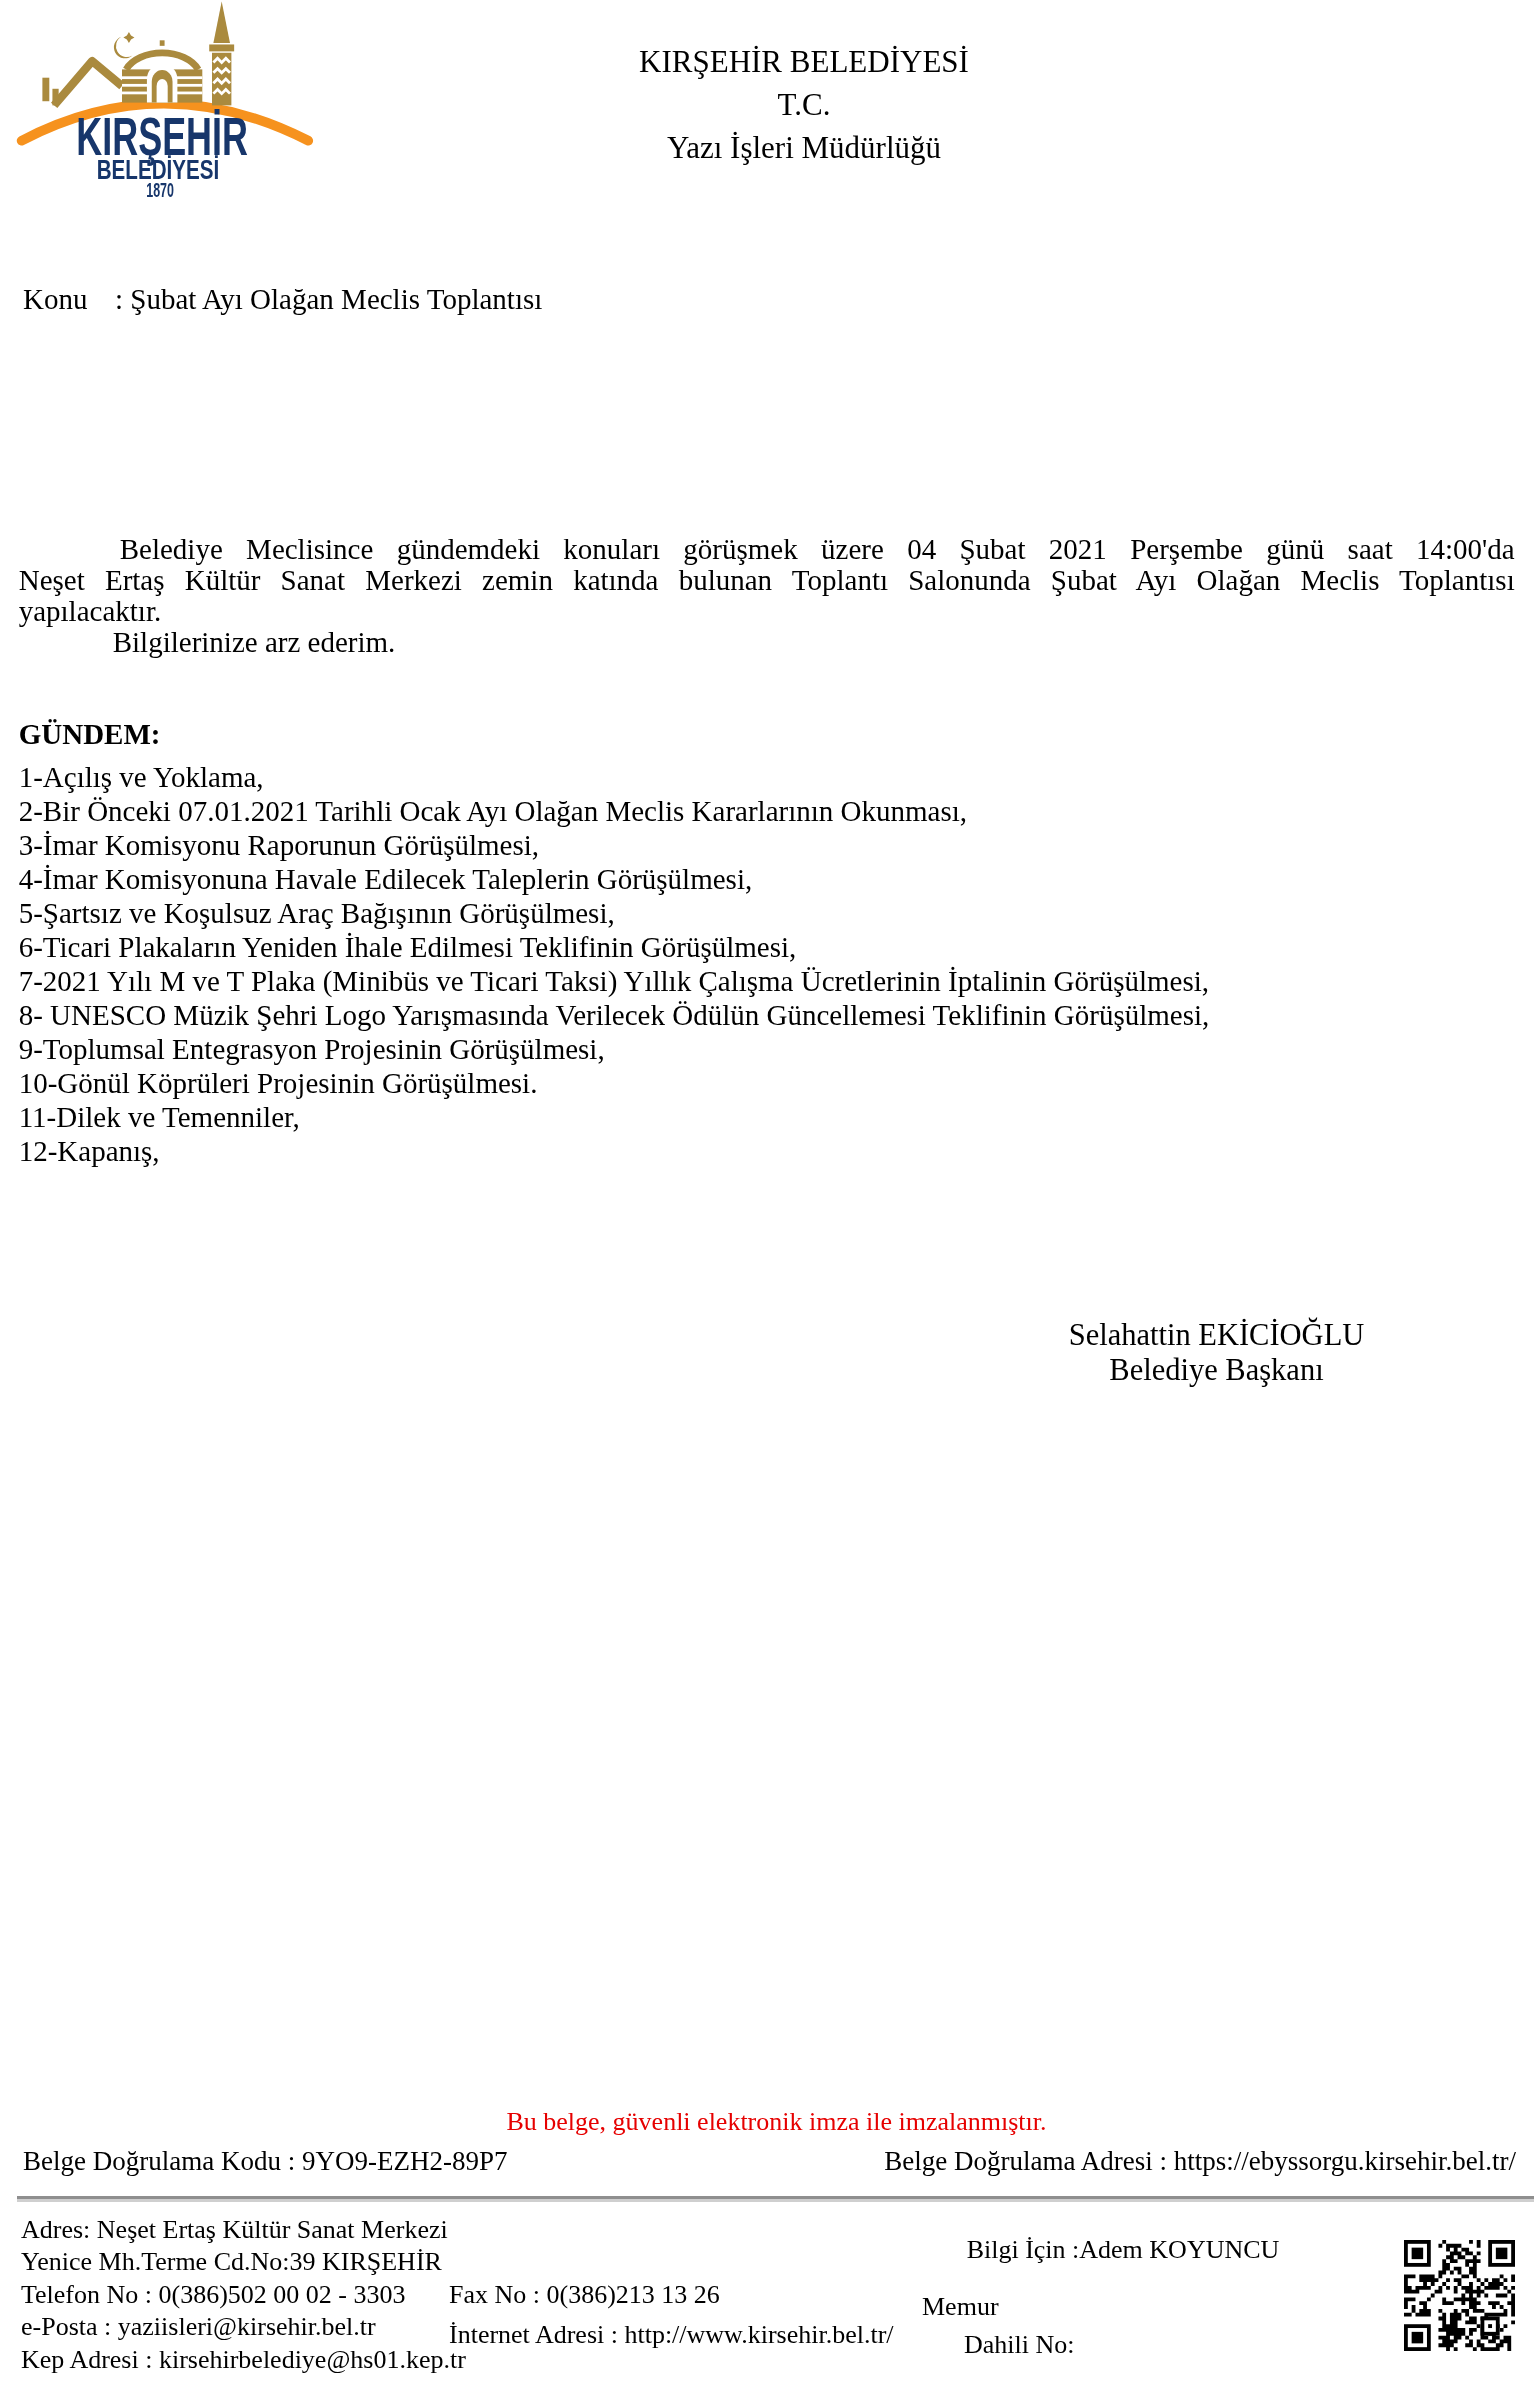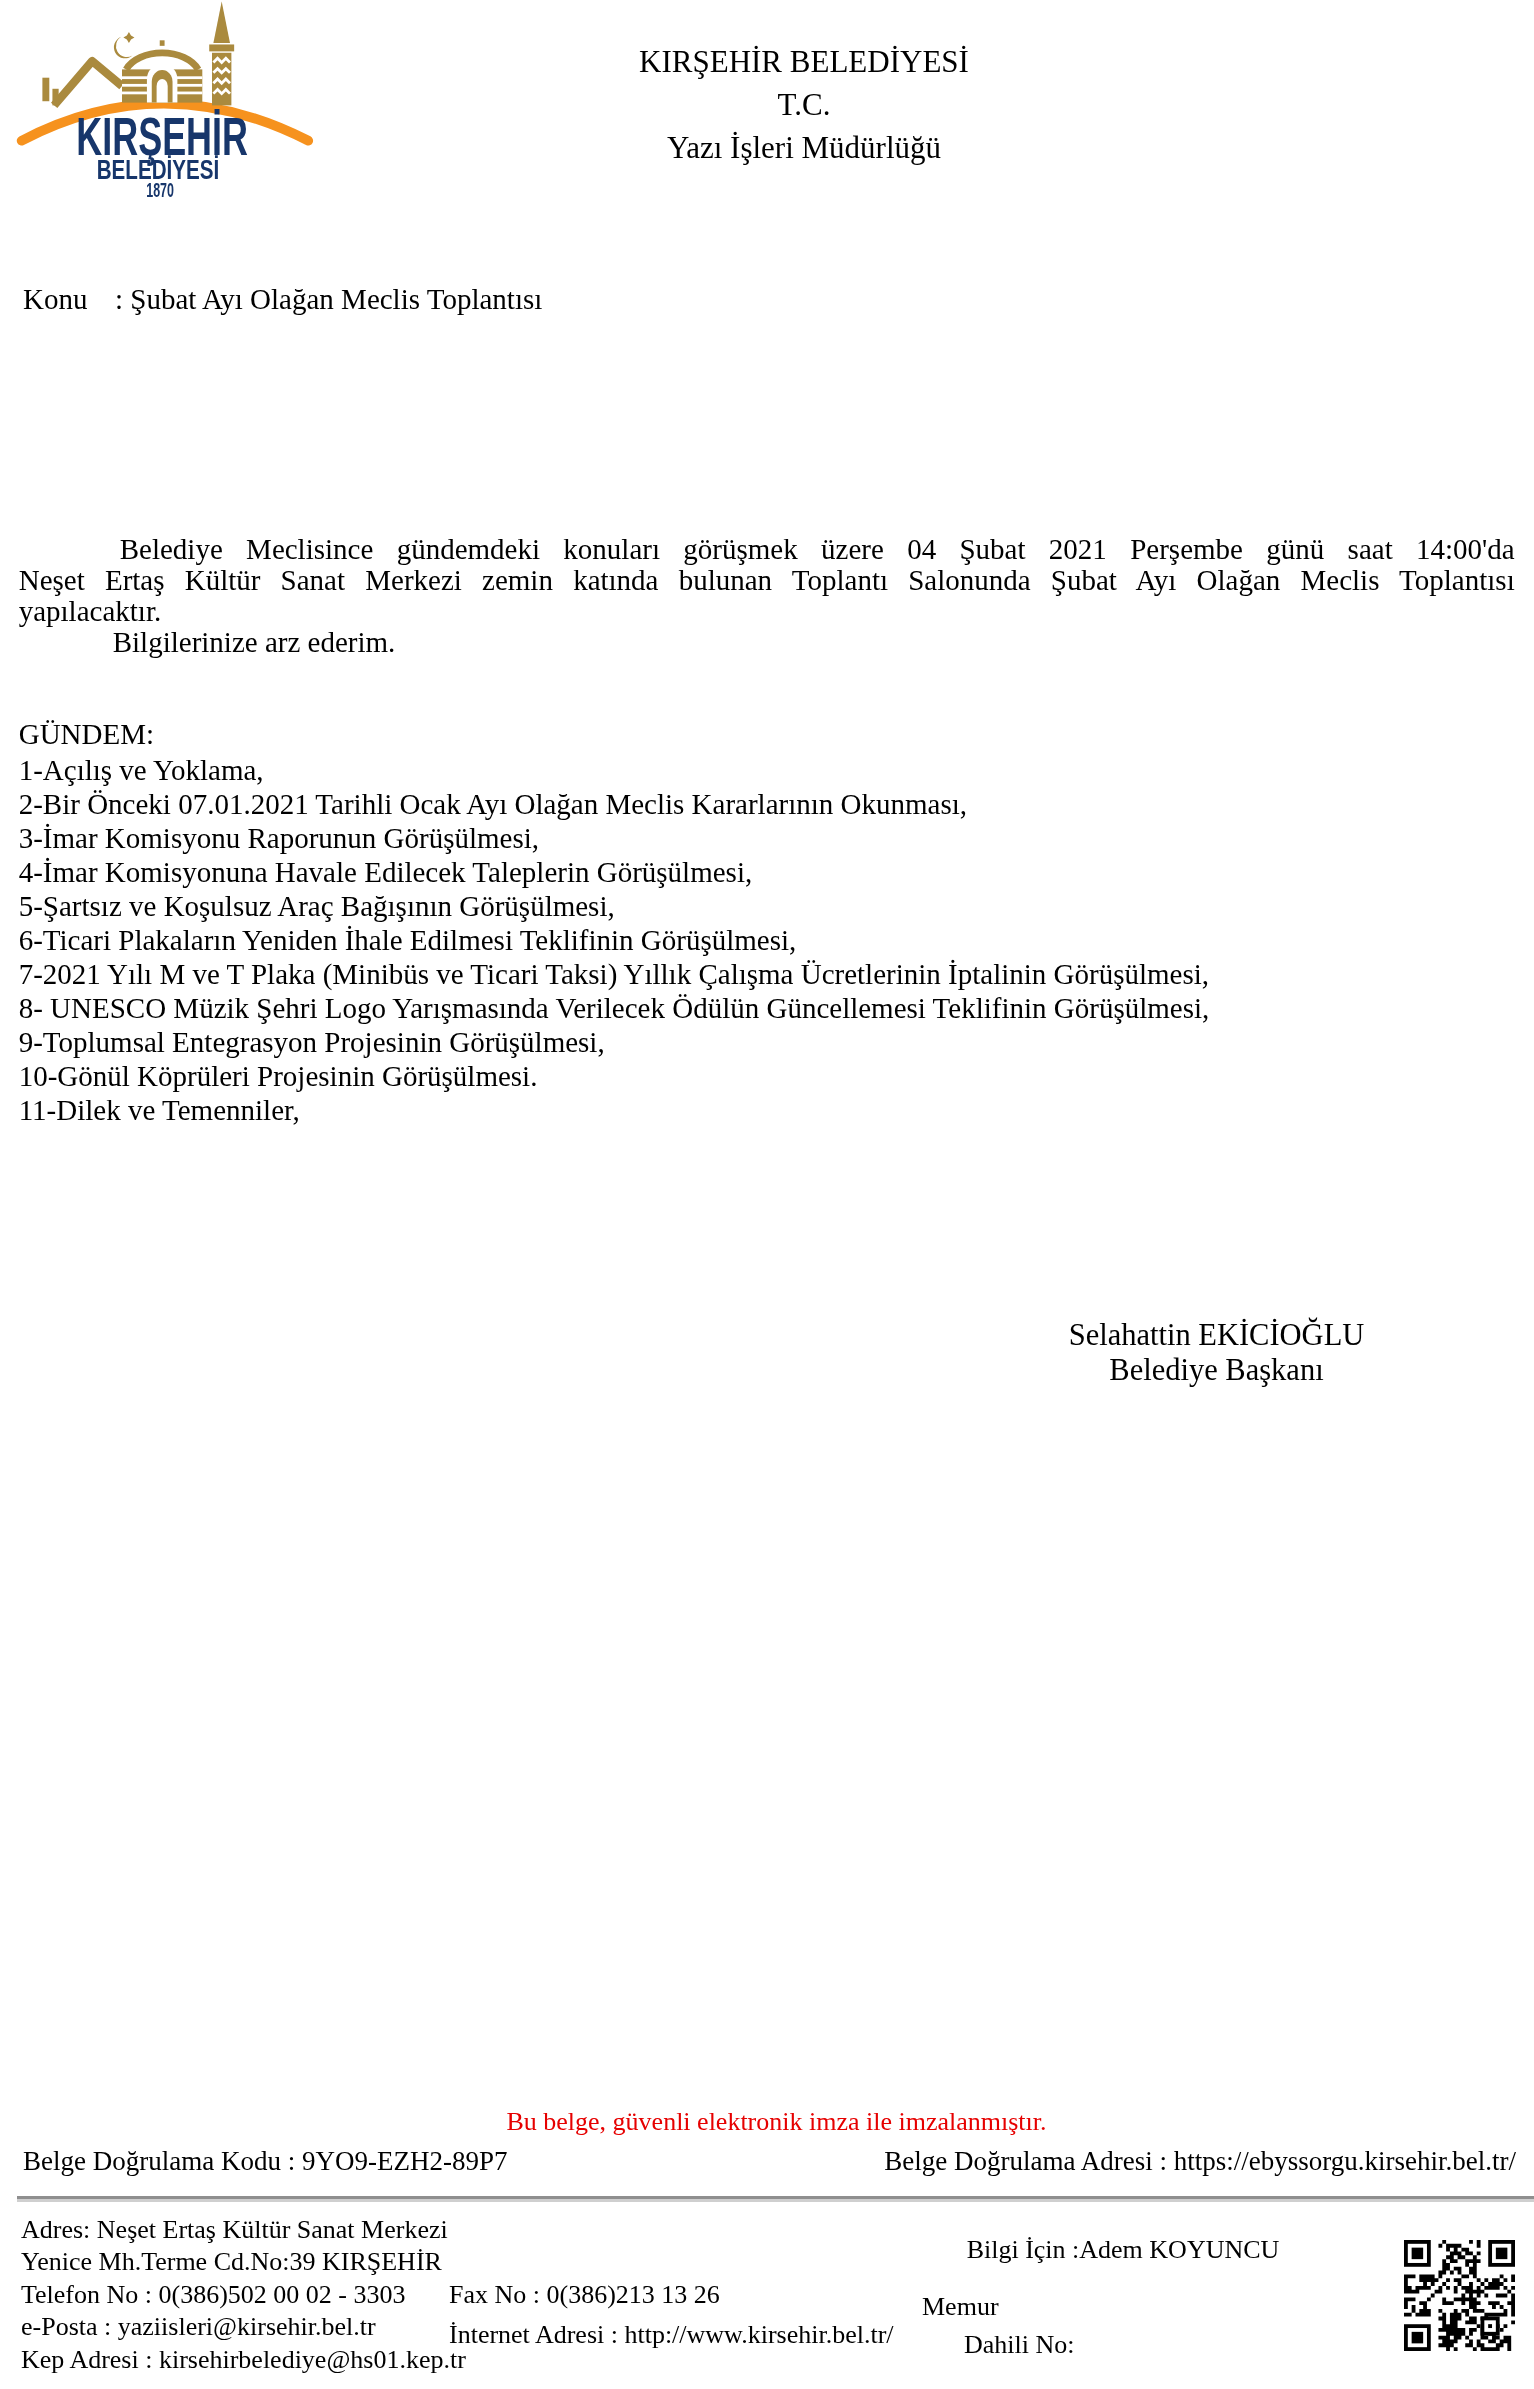--- a/index.html
+++ b/index.html
@@ -32,21 +32,21 @@
   .recipient{ left:356px; top:409px; width:832px; text-align:center; font-size:30.5px; line-height:38px; }
 
   
   .bodytext{ left:18.7px; top:534px; width:1496px; font-size:29px; line-height:31px; }
   .jline{ text-align:justify; text-align-last:justify; white-space:normal; }
   .indent1{ text-indent:101px; }
   .arz{ padding-left:94px; }
 
   
   .agenda{ left:18.7px; top:717px; width:1504px; font-size:29px; line-height:34px; }
-  .agenda .title{ font-weight:normal; margin-bottom:2px; }
+  .agenda .title{ font-weight:bold; margin-bottom:9px; }
 
   
   .signature{ left:991px; top:1318px; width:451px; text-align:center; font-size:30.5px; line-height:35px; }
 
   
   .esign-notice{ left:0; top:2107px; width:1553px; text-align:center; font-size:26px; color:#e60000; }
   .verify-code{ left:23px; top:2146px; font-size:27px; }
   .verify-addr{ right:18px; top:2146px; font-size:27px; text-align:right; }
 
   
@@ -147,20 +147,21 @@
     <div>2-Bir Önceki 07.01.2021 Tarihli Ocak Ayı Olağan Meclis Kararlarının Okunması,</div>
     <div>3-İmar Komisyonu Raporunun Görüşülmesi,</div>
     <div>4-İmar Komisyonuna Havale Edilecek Taleplerin Görüşülmesi,</div>
     <div>5-Şartsız ve Koşulsuz Araç Bağışının Görüşülmesi,</div>
     <div>6-Ticari Plakaların Yeniden İhale Edilmesi Teklifinin Görüşülmesi,</div>
     <div>7-2021 Yılı M ve T Plaka (Minibüs ve Ticari Taksi) Yıllık Çalışma Ücretlerinin İptalinin Görüşülmesi,</div>
     <div>8- UNESCO Müzik Şehri Logo Yarışmasında Verilecek Ödülün Güncellemesi Teklifinin Görüşülmesi,</div>
     <div>9-Toplumsal Entegrasyon Projesinin Görüşülmesi,</div>
     <div>10-Gönül Köprüleri Projesinin Görüşülmesi.</div>
     <div>11-Dilek ve Temenniler,</div>
+    <div>12-Kapanış,</div>
   </div>
 
   <div class="abs signature">
     <div>Selahattin EKİCİOĞLU</div>
     <div>Belediye Başkanı</div>
   </div>
 
   <div class="abs esign-notice">Bu belge, güvenli elektronik imza ile imzalanmıştır.</div>
   <div class="abs verify-code">Belge Doğrulama Kodu : 9YO9-EZH2-89P7</div>
   <div class="abs verify-addr">Belge Doğrulama Adresi : https://ebyssorgu.kirsehir.bel.tr/</div>

